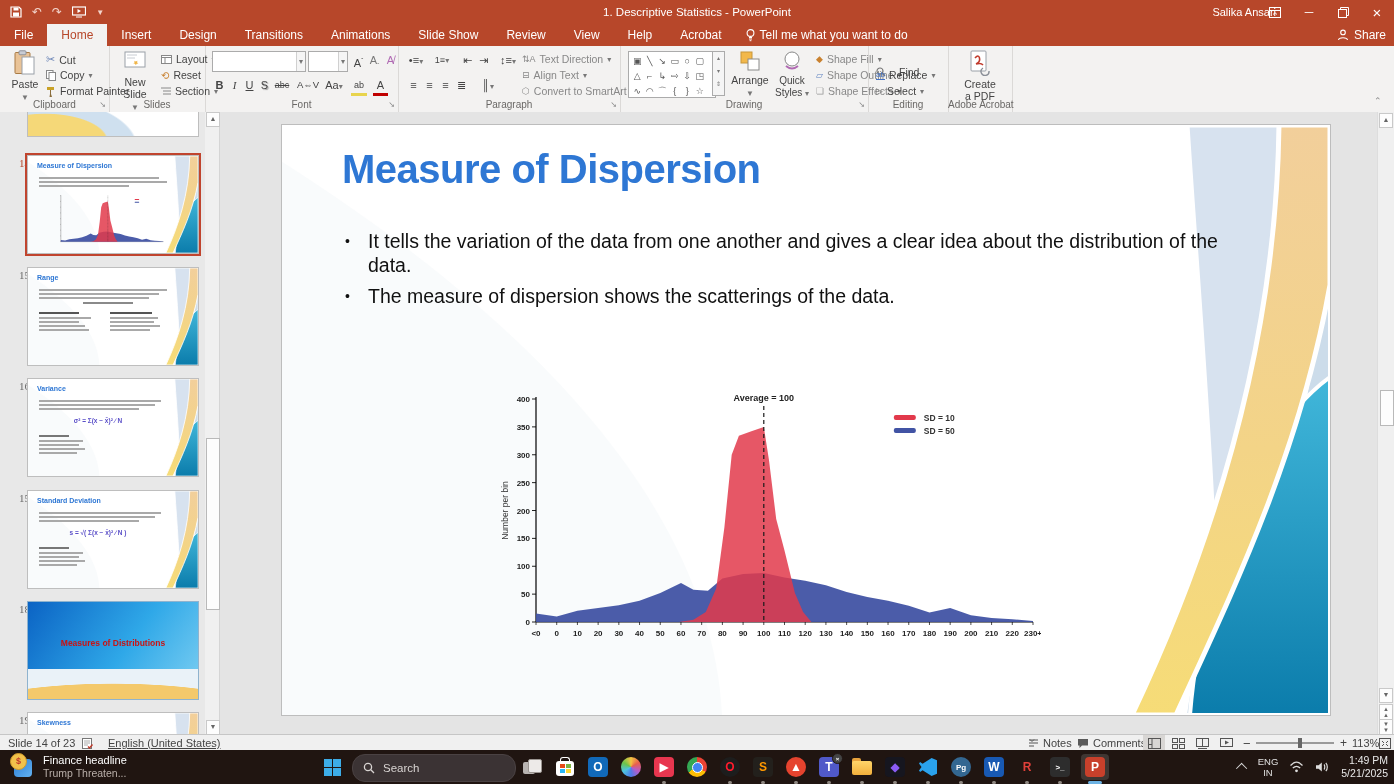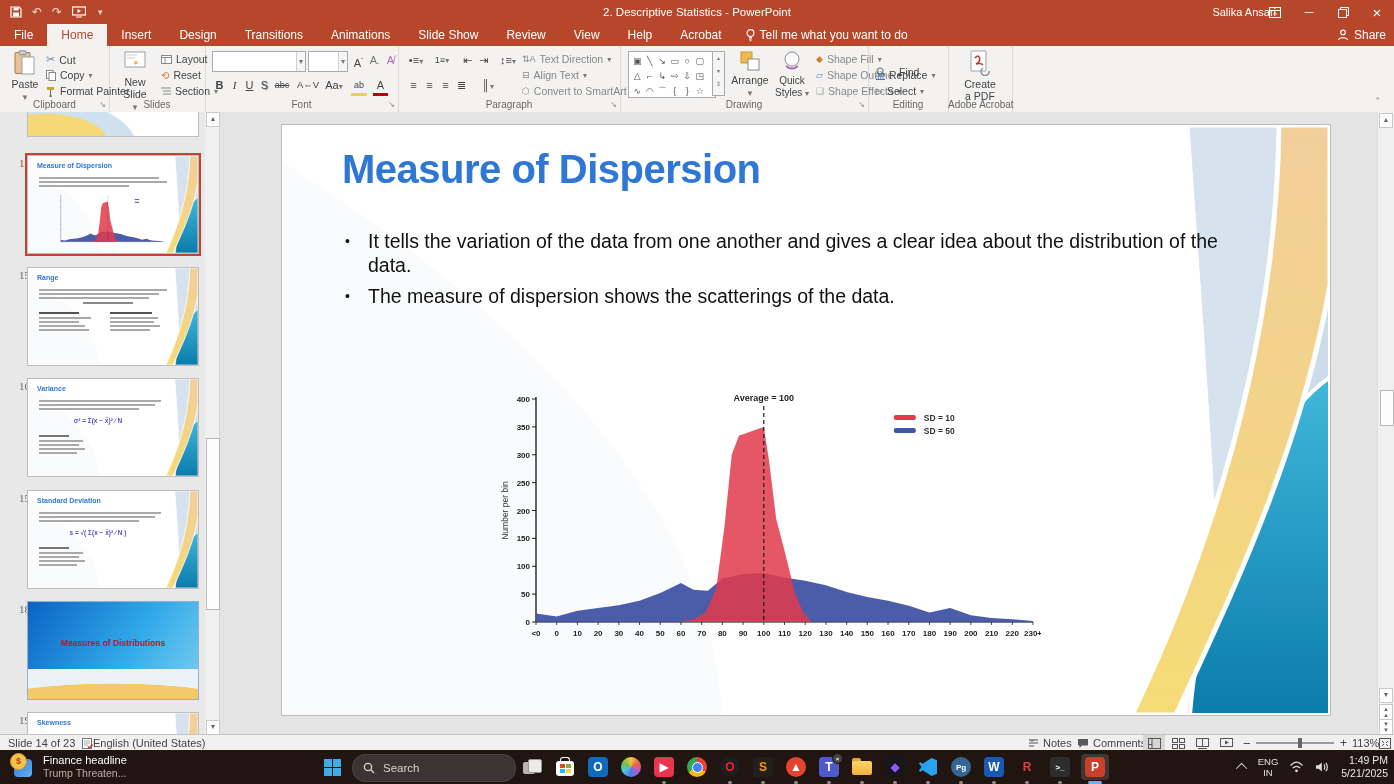--- a/index.html
+++ b/index.html
@@ -96,21 +96,21 @@
       </svg>
     <span>↶</span>
     <span>↷</span>
     <svg width="14" height="12" viewBox="0 0 14 12">
         <rect x="0.5" y="1" width="13" height="8" fill="none" stroke="#fff" stroke-width="1.2"></rect>
         <path d="M5.5 3 L9 5 L5.5 7 Z" fill="#fff"></path>
         <path d="M4 11 h6" stroke="#fff"></path>
       </svg>
     <span style="font-size:8px;">▼</span>
   </div>
-  <div id="win-title">2. Descriptive Statistics  -  PowerPoint</div>
+  <div id="win-title">1. Descriptive Statistics  -  PowerPoint</div>
   <div id="user-name">Salika Ansari</div>
   <div class="winbtns">
     <div class="winbtn">
       <svg width="12" height="11" viewBox="0 0 12 11">
           <rect x="0.5" y="0.5" width="11" height="10" fill="none" stroke="#fff"></rect>
           <path d="M0.5 3.5 h11" stroke="#fff"></path>
           <path d="M4 7.5 l2 -1.8 l2 1.8" fill="none" stroke="#fff"></path>
         </svg>
     </div>
     <div class="winbtn">─</div>
@@ -675,21 +675,21 @@
   <div class="stitem" style="left:8px;justify-content:center;">
       <span>Slide 14 of 23</span>
     </div>
   <div class="stitem" style="left:82px;">
     <svg width="12" height="11" viewBox="0 0 12 11">
         <rect x="0.5" y="0.5" width="9" height="10" fill="#fff" stroke="#777"></rect>
         <path d="M2 3 h6 M2 5 h6 M2 7 h4" stroke="#AAA"></path>
         <path d="M6 8.5 l1.5 1.5 l3 -3.5" fill="none" stroke="#C0392B" stroke-width="1.4"></path>
       </svg>
   </div>
-  <div class="stitem" style="left:93px;">
+  <div class="stitem" style="left:108px;text-decoration:underline;">
       <span>English (United States)</span>
     </div>
 
   <div class="stitem" style="left:1028px;">
     <svg width="11" height="10" viewBox="0 0 11 10">
         <path d="M1 2 h9 M1 5 h9 M1 8 h5" stroke="#555"></path>
         <path d="M3.5 0 l2 2 l-2 2" fill="none" stroke="#555" transform="rotate(90 4 2)"></path>
       </svg>
     <span>Notes</span>
   </div>

